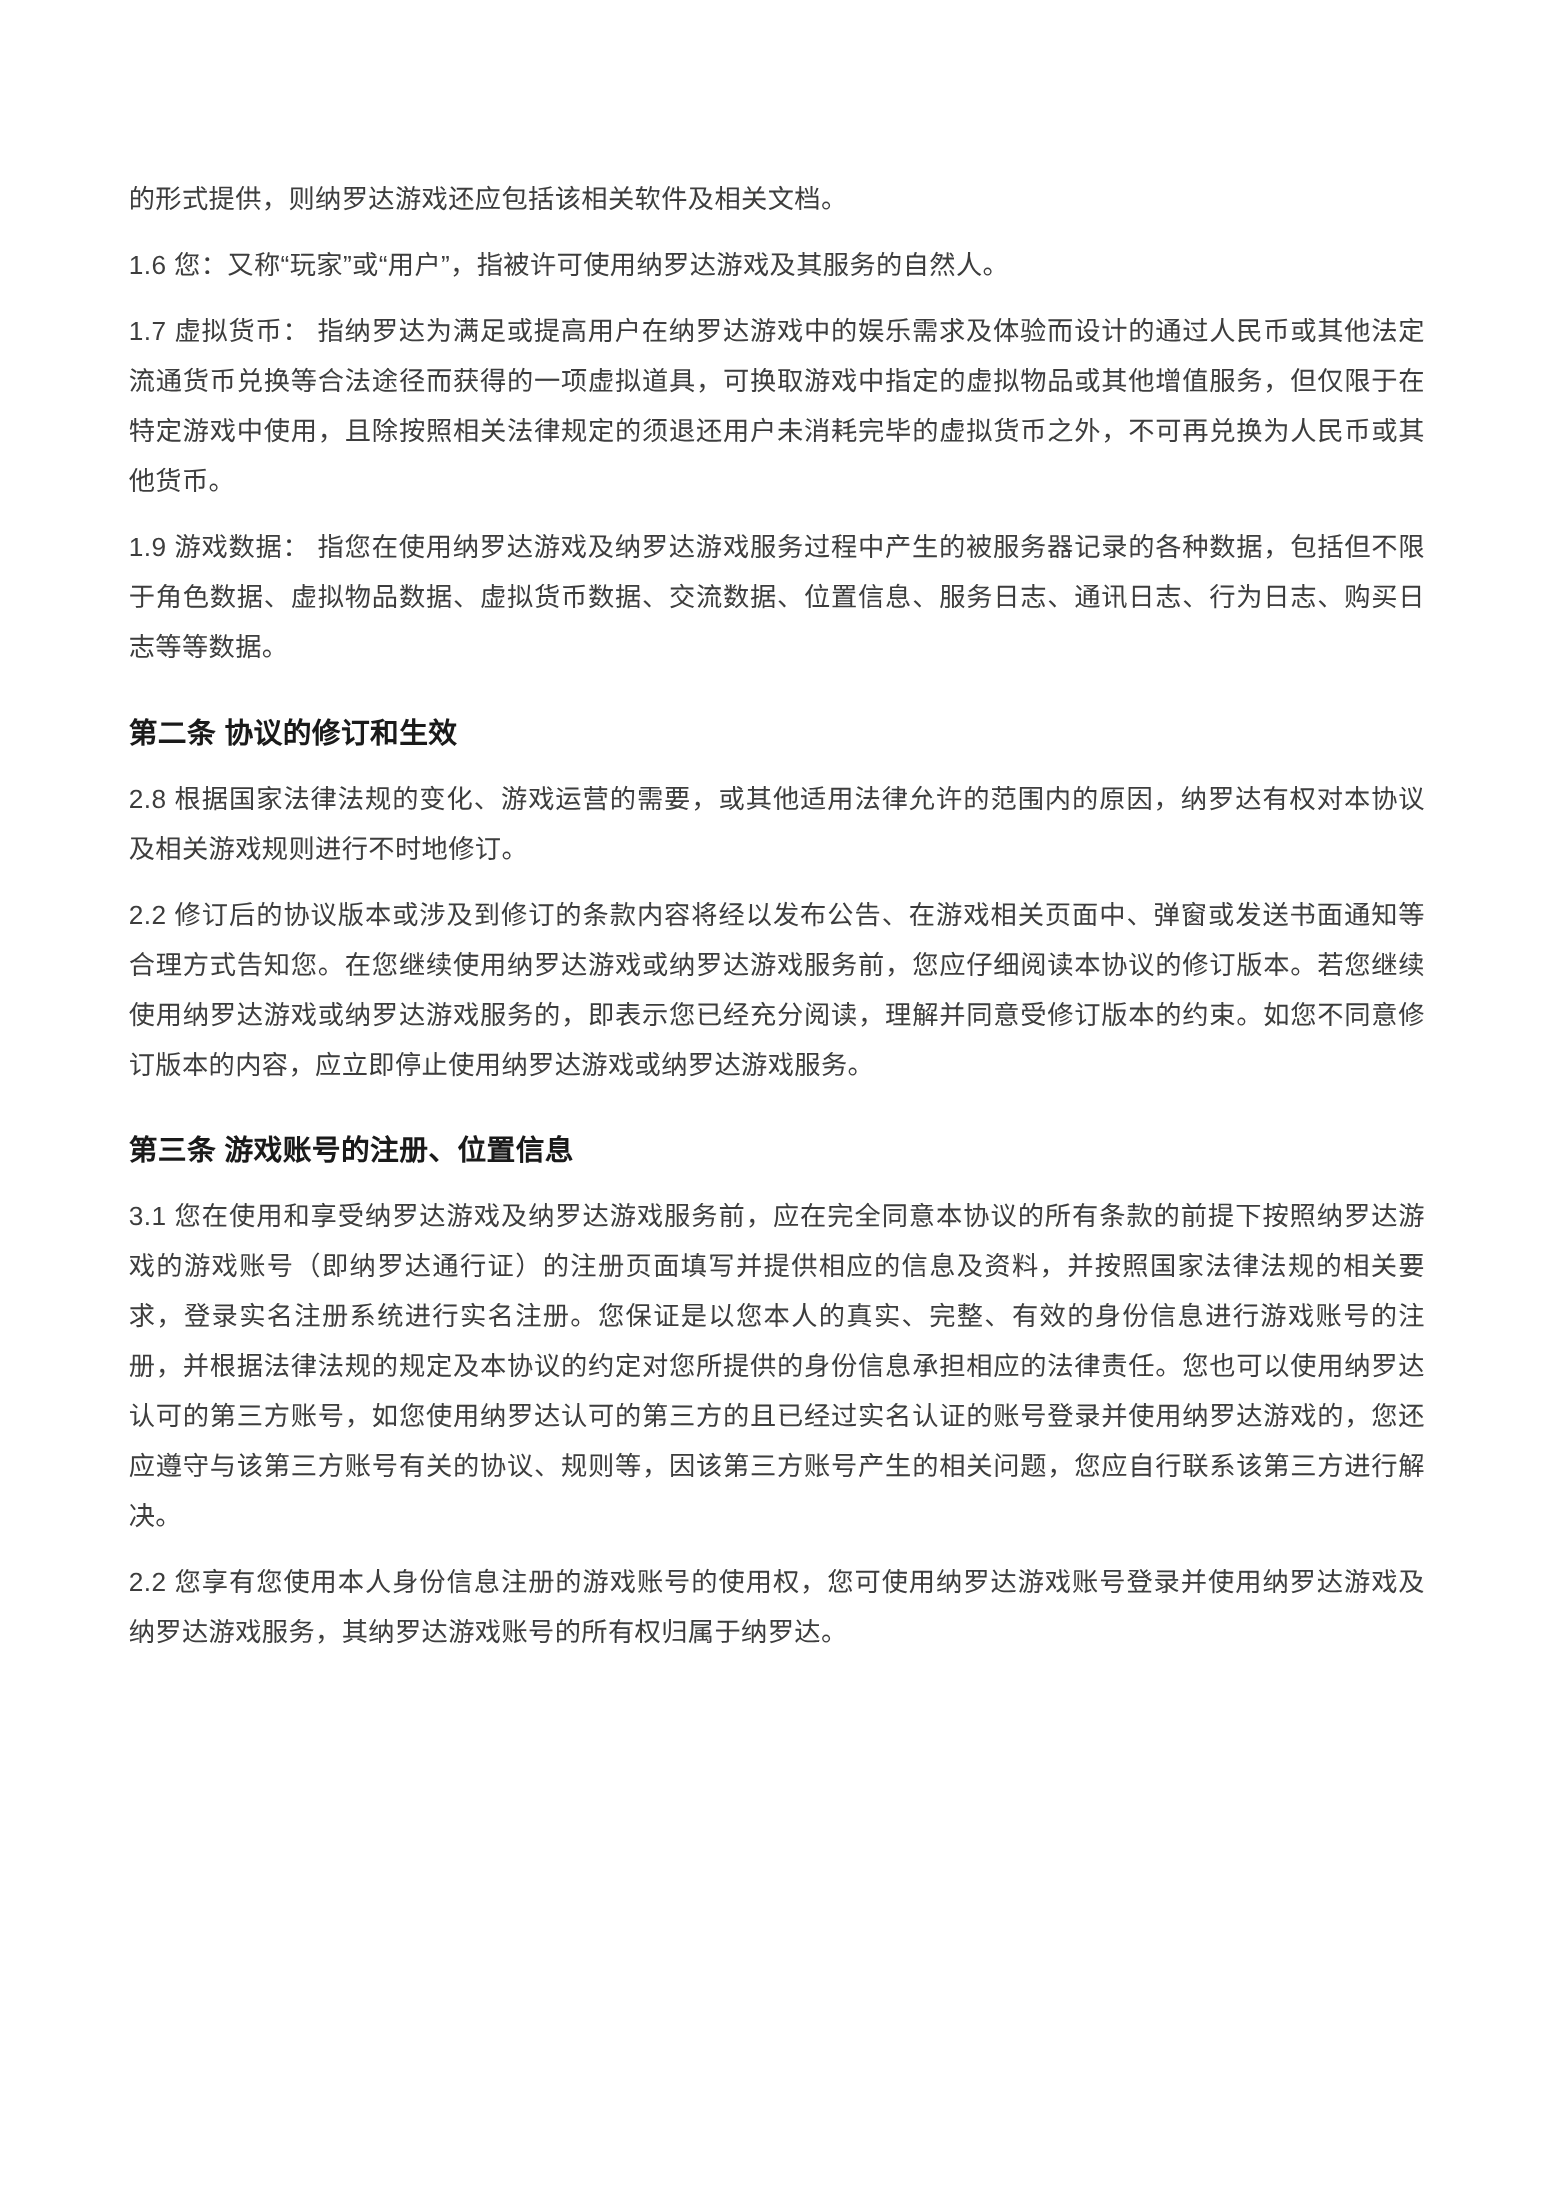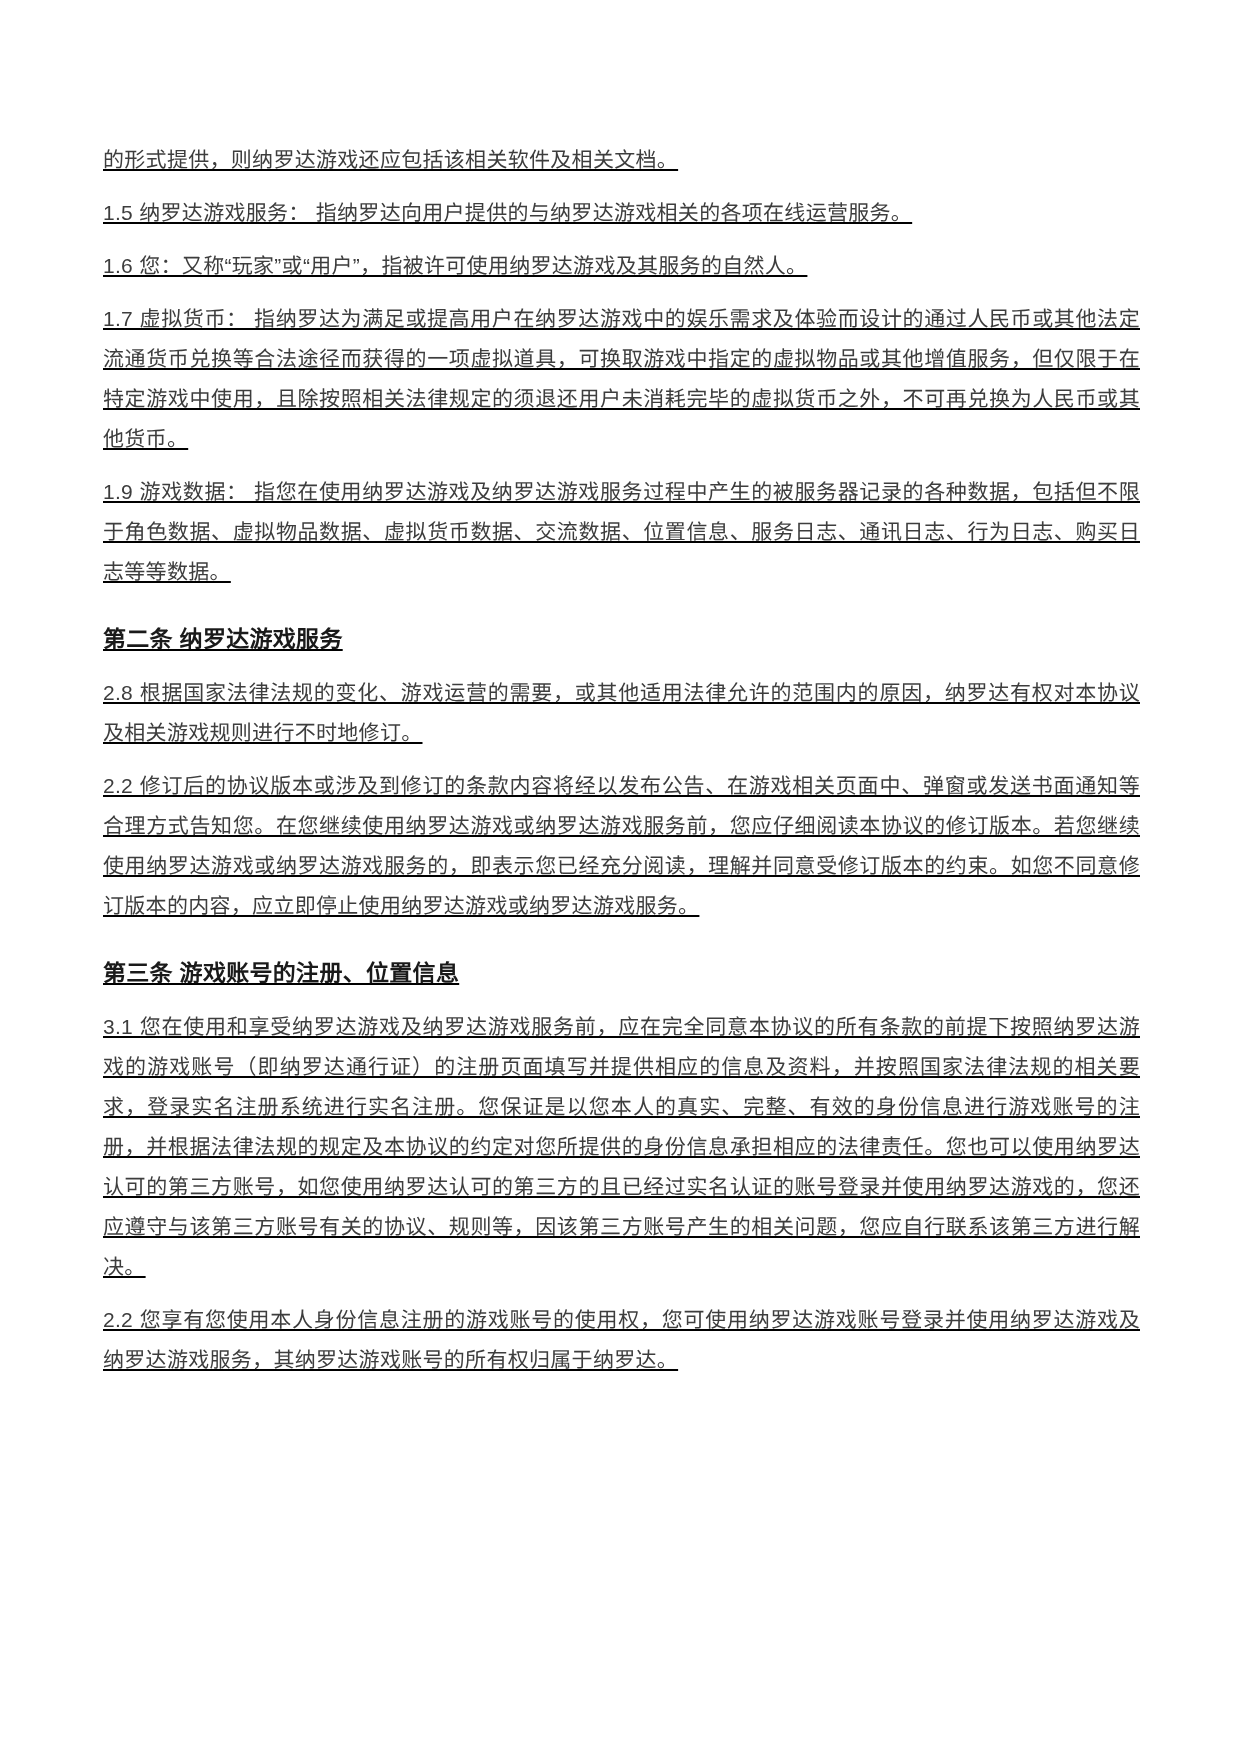--- a/index.html
+++ b/index.html
@@ -17,21 +17,20 @@
     font-family: "Liberation Sans", "DejaVu Sans", sans-serif;
   }
   .page {
     width: 1240px;
     min-height: 1754px;
     background: var(--page-bg);
     padding: 140px 100px 80px 103px;
   }
   .doc {
     width: 100%;
-    text-decoration: underline;
   }
   .para {
     font-size: 21px;
     line-height: 40px;
     letter-spacing: 0.3px;
     color: var(--text-color);
     text-align: justify;
     margin-bottom: 13px;
   }
   .heading {
@@ -44,24 +43,23 @@
     letter-spacing: 0.3px;
   }
   .para:last-child { margin-bottom: 0; }
 </style>
 </head>
 <body>
 
 <div class="page">
   <main class="doc">
       <p class="para">的形式提供，则纳罗达游戏还应包括该相关软件及相关文档。</p>
-      <p class="para">1.5 纳罗达游戏服务： 指纳罗达向用户提供的与纳罗达游戏相关的各项在线运营服务。</p>
       <p class="para">1.6 您：又称“玩家”或“用户”，指被许可使用纳罗达游戏及其服务的自然人。</p>
       <p class="para">1.7 虚拟货币： 指纳罗达为满足或提高用户在纳罗达游戏中的娱乐需求及体验而设计的通过人民币或其他法定流通货币兑换等合法途径而获得的一项虚拟道具，可换取游戏中指定的虚拟物品或其他增值服务，但仅限于在特定游戏中使用，且除按照相关法律规定的须退还用户未消耗完毕的虚拟货币之外，不可再兑换为人民币或其他货币。</p>
       <p class="para">1.9 游戏数据： 指您在使用纳罗达游戏及纳罗达游戏服务过程中产生的被服务器记录的各种数据，包括但不限于角色数据、虚拟物品数据、虚拟货币数据、交流数据、位置信息、服务日志、通讯日志、行为日志、购买日志等等数据。</p>
-      <h2 class="heading">第二条 纳罗达游戏服务</h2>
+      <h2 class="heading">第二条 协议的修订和生效</h2>
       <p class="para">2.8 根据国家法律法规的变化、游戏运营的需要，或其他适用法律允许的范围内的原因，纳罗达有权对本协议及相关游戏规则进行不时地修订。</p>
       <p class="para">2.2 修订后的协议版本或涉及到修订的条款内容将经以发布公告、在游戏相关页面中、弹窗或发送书面通知等合理方式告知您。在您继续使用纳罗达游戏或纳罗达游戏服务前，您应仔细阅读本协议的修订版本。若您继续使用纳罗达游戏或纳罗达游戏服务的，即表示您已经充分阅读，理解并同意受修订版本的约束。如您不同意修订版本的内容，应立即停止使用纳罗达游戏或纳罗达游戏服务。</p>
       <h2 class="heading">第三条 游戏账号的注册、位置信息</h2>
       <p class="para">3.1 您在使用和享受纳罗达游戏及纳罗达游戏服务前，应在完全同意本协议的所有条款的前提下按照纳罗达游戏的游戏账号（即纳罗达通行证）的注册页面填写并提供相应的信息及资料，并按照国家法律法规的相关要求，登录实名注册系统进行实名注册。您保证是以您本人的真实、完整、有效的身份信息进行游戏账号的注册，并根据法律法规的规定及本协议的约定对您所提供的身份信息承担相应的法律责任。您也可以使用纳罗达认可的第三方账号，如您使用纳罗达认可的第三方的且已经过实名认证的账号登录并使用纳罗达游戏的，您还应遵守与该第三方账号有关的协议、规则等，因该第三方账号产生的相关问题，您应自行联系该第三方进行解决。</p>
       <p class="para">2.2 您享有您使用本人身份信息注册的游戏账号的使用权，您可使用纳罗达游戏账号登录并使用纳罗达游戏及纳罗达游戏服务，其纳罗达游戏账号的所有权归属于纳罗达。</p>
     </main>
 </div>
 
 </body></html>

